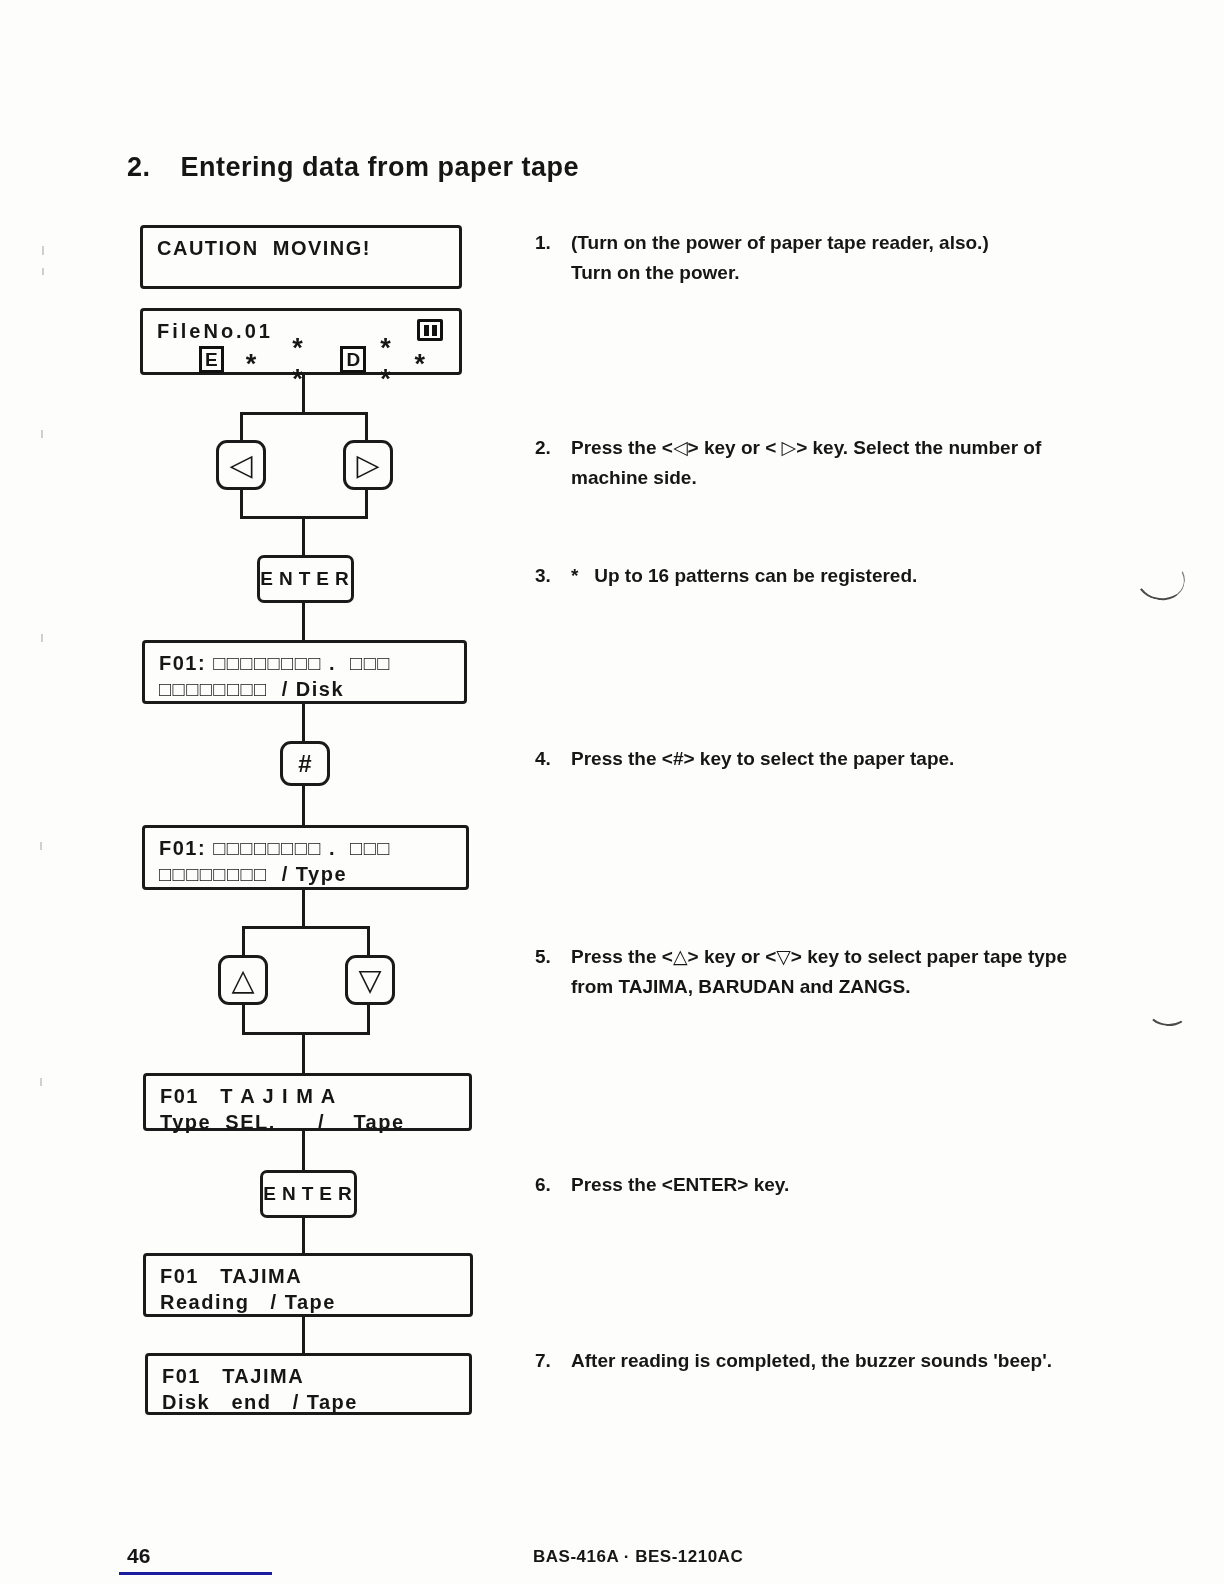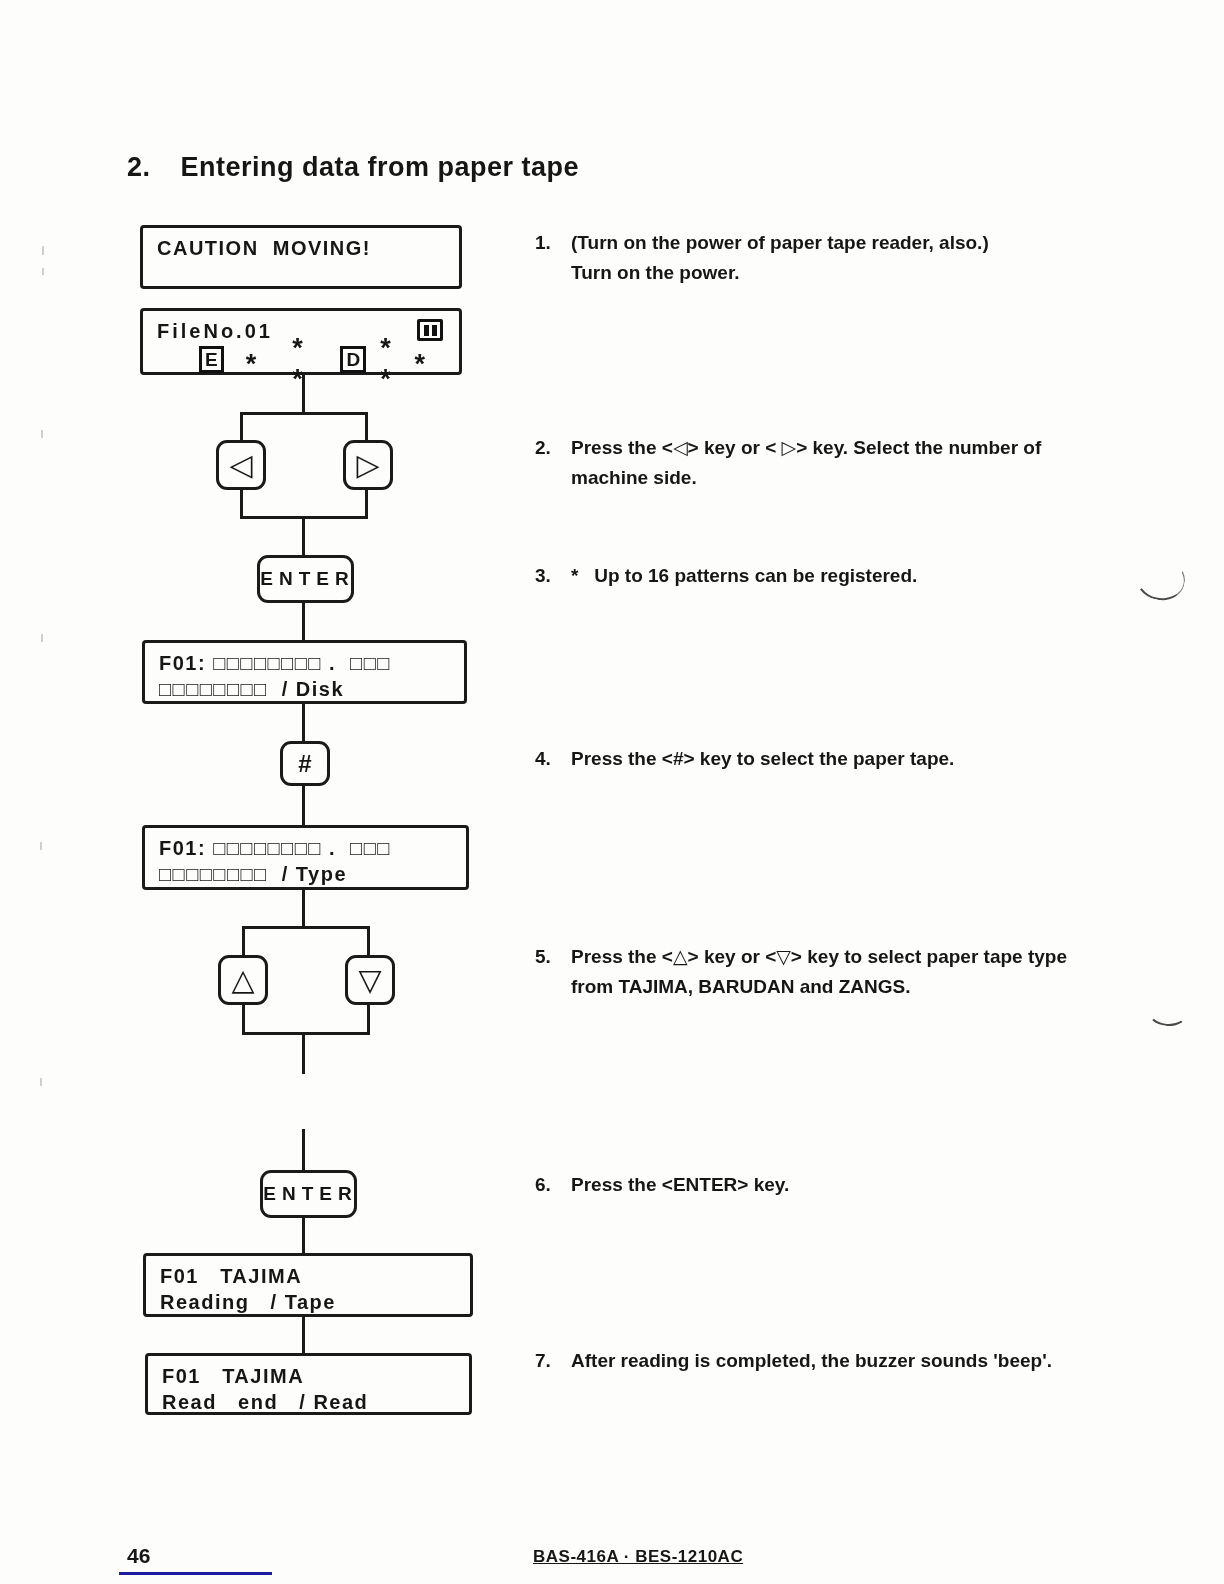--- a/index.html
+++ b/index.html
@@ -55,38 +55,38 @@
   
   .key{
     position:absolute;
     border:3px solid #1a1a1a;border-radius:11px;
     background:#fdfdfb;
     display:flex;align-items:center;justify-content:center;
     box-sizing:border-box;
     font-weight:bold;
   }
   .key .tri{font-size:30px;line-height:30px;font-weight:normal;}
-  .enter-key{font-size:19px;letter-spacing:6px;padding-left:4px;}
+  .enter-key{font-size:19px;letter-spacing:6px;padding-left:4px;border-radius:7px;}
   .hash-key{font-size:24px;}
   
   .vline{position:absolute;width:3px;background:#1a1a1a;left:302px;}
   .branch{position:absolute;border:3px solid #1a1a1a;background:transparent;box-sizing:border-box;}
   
   .step{
     position:absolute;left:535px;width:575px;
     display:flex;
     font-size:19px;font-weight:bold;line-height:30px;
   }
   .step .num{width:36px;flex:none;}
   .step .body{flex:1;}
   .step .body p{margin:0;white-space:pre-wrap;}
   
   .footer-page{position:absolute;left:127px;top:1544px;font-size:21px;font-weight:bold;}
   .footer-rule{position:absolute;left:119px;top:1572px;width:153px;height:3px;background:#1c1c9e;}
-  .footer-code{position:absolute;left:533px;top:1547px;font-size:17px;font-weight:bold;letter-spacing:.5px;text-decoration:underline;}
+  .footer-code{position:absolute;left:533px;top:1547px;font-size:17px;font-weight:bold;letter-spacing:.5px;}
   
   .arc{
     position:absolute;border:2px solid transparent;
     border-bottom:2px solid #4a4a4a;border-radius:50%;
   }
   .arc1{left:1136px;top:558px;width:46px;height:38px;transform:rotate(12deg);border-right:1px solid #777;}
   .arc2{left:1148px;top:998px;width:36px;height:24px;transform:rotate(4deg);}
   .speck{position:absolute;background:#cfcfcf;width:2px;}
 </style>
 </head>
@@ -159,33 +159,37 @@
   </div>
 
   <div class="branch" style="left:242px;top:926px;width:128px;height:109px;"></div>
   <div class="key" style="left:218px;top:955px;width:50px;height:50px;">
     <span class="tri">△</span>
   </div>
   <div class="key" style="left:345px;top:955px;width:50px;height:50px;">
     <span class="tri">▽</span>
   </div>
 
+  <div class="lcd" style="left:143px;top:1073px;width:329px;height:58px;">
+    <p class="lcd-line">F01   T A J I M A</p>
+    <p class="lcd-line">Type  SEL.      /    Tape</p>
+  </div>
 
   <div class="key enter-key" style="left:260px;top:1170px;width:97px;height:48px;">
     <span>ENTER</span>
   </div>
 
   <div class="lcd" style="left:143px;top:1253px;width:330px;height:64px;">
     <p class="lcd-line">F01   TAJIMA</p>
     <p class="lcd-line">Reading   / Tape</p>
   </div>
 
   <div class="lcd" style="left:145px;top:1353px;width:327px;height:62px;">
     <p class="lcd-line">F01   TAJIMA</p>
-    <p class="lcd-line">Read   end   / Read</p>
+    <p class="lcd-line">Disk   end   / Tape</p>
   </div>
 
   <div class="step" style="top:228px;">
     <span class="num">1.</span>
     <div class="body">
       <p>(Turn on the power of paper tape reader, also.)</p>
       <p>Turn on the power.</p>
     </div>
   </div>
 

